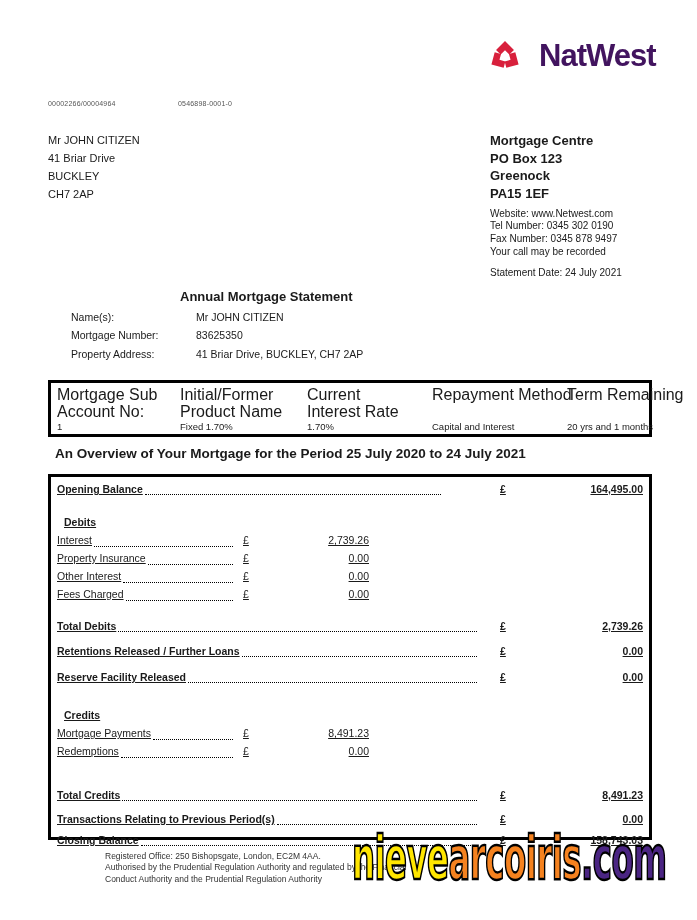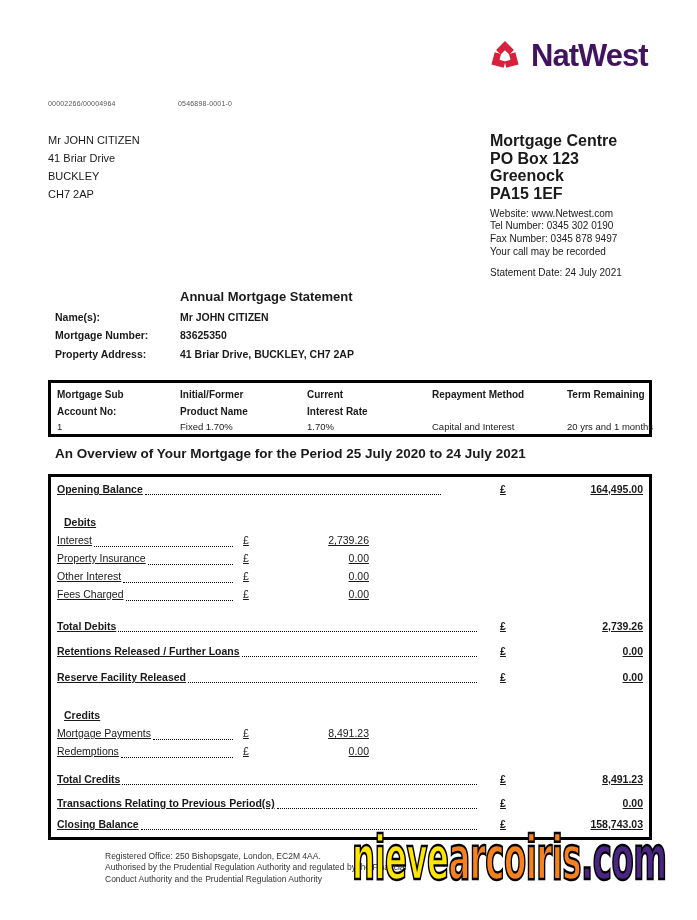--- a/index.html
+++ b/index.html
@@ -2,64 +2,64 @@
 <html><head>
 <meta charset="utf-8">
 <style>
   html,body { margin:0; padding:0; }
   body {
     width:697px; height:920px; position:relative; overflow:hidden;
     background:#ffffff; color:#1a1a1a;
     font-family:"Liberation Sans", sans-serif;
   }
   
-  .logo { position:absolute; top:38px; left:488px; display:flex; align-items:center; gap:9px; }
+  .logo { position:absolute; top:38px; left:488px; display:flex; align-items:center; gap:17px; }
   .logo-text { font-size:31px; font-weight:bold; color:#42145F; letter-spacing:-1px; }
   
   .ref { position:absolute; top:100px; font-size:7px; color:#555; letter-spacing:.2px; }
   .ref-left { left:48px; } .ref-right { left:178px; }
   
   .recipient { position:absolute; top:131px; left:48px; font-size:11px; line-height:18px; }
   
   .contact { position:absolute; top:132px; left:490px; font-size:10px; }
-  .contact .addr div { font-weight:bold; font-size:16px; line-height:17.7px; }
+  .contact .addr div { font-weight:bold; font-size:13px; line-height:17.7px; }
   .contact .meta { margin-top:5px; }
   .contact .meta div { line-height:12.6px; }
   .contact .sdate { margin-top:9px; }
   
   .stmt-title { position:absolute; top:289px; left:180px; font-size:13px; font-weight:bold; }
-  .stmt-fields { position:absolute; top:308px; left:55px; font-size:10.5px; font-weight:bold; }
+  .stmt-fields { position:absolute; top:308px; left:71px; font-size:10.5px; font-weight:normal; }
   .stmt-row { display:flex; line-height:18.4px; }
   .stmt-row .lbl { width:125px; }
   
   .acct-box { position:absolute; top:380px; left:48px; width:604px; height:57px;
     box-sizing:border-box; border:3px solid #000; padding:4px 0 0 6px; }
   .acct-grid { display:grid; grid-template-columns:123px 127px 125px 135px 1fr; }
-  .acct-grid .h { font-size:10px; font-weight:bold; line-height:16.5px; white-space:nowrap; }
+  .acct-grid .h { font-size:16px; font-weight:normal; line-height:16.5px; white-space:nowrap; }
   .acct-grid .c { font-size:9.5px; line-height:14px; white-space:nowrap; }
   
   .ov-heading { position:absolute; top:446px; left:55px; font-size:13.5px; font-weight:bold; }
   .ov-box { position:absolute; top:474px; left:48px; width:604px; height:366px;
     box-sizing:border-box; border:3px solid #000; padding:5px 6px 0 6px; font-size:10.5px;text-decoration:underline; }
   .row-full { display:flex; align-items:flex-end; font-weight:bold; line-height:15px; }
   .row-full .lw { display:flex; width:422px; align-items:flex-end; }
   .row-full .lbl { white-space:nowrap; }
   .dots { flex:1; border-bottom:1.5px dotted #000; margin:0 2px 2px 2px; height:1px; }
   .row-full .cur { width:26px; box-sizing:border-box; padding-left:21px; }
   .row-full .amt { flex:1; text-align:right; }
   .row-full.short .dots { margin-right:38px; }
   .sec { font-weight:bold; line-height:18px;padding-left:7px; }
   .sec-debits { margin-top:16px; }
   .row-item { display:flex; width:312px; align-items:flex-end; line-height:18px; }
   .row-item .lw { display:flex; width:178px; align-items:flex-end; }
   .row-item .lbl { white-space:nowrap;text-align:right; }
   .row-item .cur { width:20px; box-sizing:border-box; padding-left:8px; }
   .row-item .amt { flex:1; text-align:right; }
   .mt16 { margin-top:16px; } .mt10 { margin-top:10px; } .mt11 { margin-top:11px; }
-  .mt21 { margin-top:21px; } .mt17 { margin-top:12px; } .mt9 { margin-top:9px; } .mt6 { margin-top:6px; }
+  .mt21 { margin-top:21px; } .mt17 { margin-top:28px; } .mt9 { margin-top:9px; } .mt6 { margin-top:6px; }
   
   .footer { position:absolute; top:851px; left:105px; font-size:8.5px; line-height:11.3px; color:#333; }
   
   .watermark { position:absolute; top:828px; left:352px; line-height:1; white-space:nowrap;
     font-family:"DejaVu Sans", sans-serif; font-size:60px; font-weight:bold; letter-spacing:-1px;
     transform:scaleX(0.54); transform-origin:left top; -webkit-text-stroke:2.5px #000; z-index:10; }
 </style>
 </head>
 <body>
 

